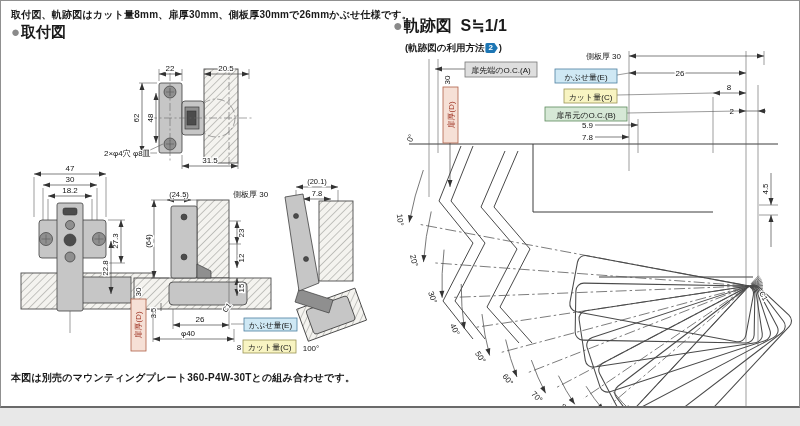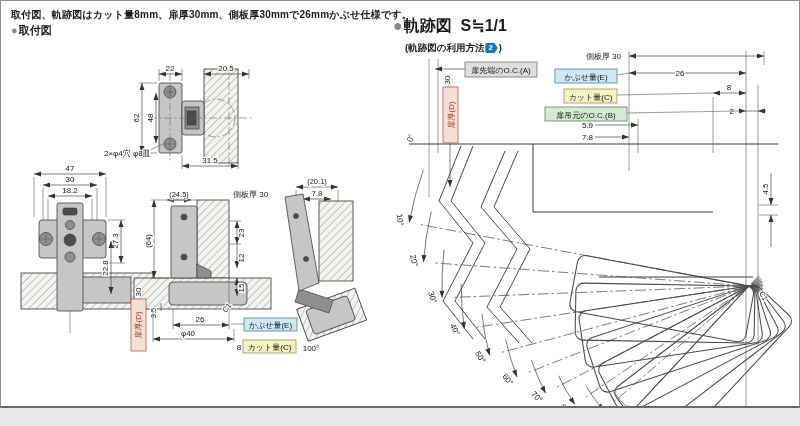--- a/index.html
+++ b/index.html
@@ -5,21 +5,21 @@
   :root{
     --overlay_bg:#cfe8f4; --cut_bg:#f8f4c2; --hinge_side_bg:#d6e8d6;
     --door_tip_bg:#dedede; --door_box_bg:#f6e0d6; --door_box_text:#a03828;
     --badge_bg:#1d76b4; --line:#3c3c3c;
   }
   html,body{margin:0;padding:0;background:#e8e8e8;}
   #page{position:relative;width:800px;height:408px;background:#ffffff;
         font-family:"Liberation Sans","DejaVu Sans",sans-serif;overflow:hidden;
         border:1.5px solid #909090;border-bottom:2.5px solid #6a6a6a;box-sizing:border-box;}
   .note{position:absolute;font-size:10px;font-weight:bold;color:#1a1a1a;white-space:nowrap;letter-spacing:0.2px;}
-  .sect{position:absolute;font-size:11px;font-weight:bold;color:#1a1a1a;white-space:nowrap;}
+  .sect{position:absolute;font-size:15px;font-weight:bold;color:#1a1a1a;white-space:nowrap;}
   .bullet{color:#8a8a8a;margin-right:1px;}
   .usage{position:absolute;font-size:9.5px;font-weight:bold;color:#1a1a1a;white-space:nowrap;}
   .badge{display:inline-block;background:var(--badge_bg);color:#fff;font-size:8px;font-weight:bold;
          line-height:10px;padding:0 5px 0 3px;margin:0 1px;vertical-align:1px;
          clip-path:polygon(0 0,72% 0,100% 50%,72% 100%,0 100%);border-radius:2px;}
   svg{position:absolute;left:0;top:0;}
   
   .s1{stroke:var(--line);stroke-width:1;fill:none}
   .s0{stroke:#5a5a5a;stroke-width:0.6;fill:none}
   .dim{stroke:#474747;stroke-width:0.7;fill:none}
@@ -51,20 +51,21 @@
 <body>
 
 <div id="page">
 
   <div class="note" style="left:10px;top:7px;">取付図、軌跡図はカット量8mm、扉厚30mm、側板厚30mmで26mmかぶせ仕様です。</div>
   <div class="sect" style="left:10px;top:22px;"><span class="bullet">●</span><span>取付図</span></div>
 
   <div class="sect" style="left:392px;top:15px;font-size:16px;"><span class="bullet">●</span><span>軌跡図</span>&nbsp;&nbsp;<span>S≒1/1</span></div>
   <div class="usage" style="left:404px;top:41px;"><span>(軌跡図の利用方法</span><span class="badge">2</span><span>)</span></div>
 
+  <div class="note" style="left:10px;top:370px;">本図は別売のマウンティングプレート360-P4W-30Tとの組み合わせです。</div>
 
   <svg width="800" height="426" viewBox="0 0 800 426">
     <defs>
       <pattern id="h45" width="5.5" height="5.5" patternUnits="userSpaceOnUse" patternTransform="rotate(45)">
         <rect width="5.5" height="5.5" fill="#f4f3ef"></rect>
         <line x1="0" y1="0" x2="0" y2="5.5" stroke="#9a9a96" stroke-width="1.1"></line>
       </pattern>
       <marker id="ar" viewBox="0 0 8 6" markerWidth="8" markerHeight="6" refX="7.5" refY="3" orient="auto" markerUnits="userSpaceOnUse">
         <path d="M0.5,0.5 L7.5,3 L0.5,5.5 Z" fill="#333"></path>
       </marker>

